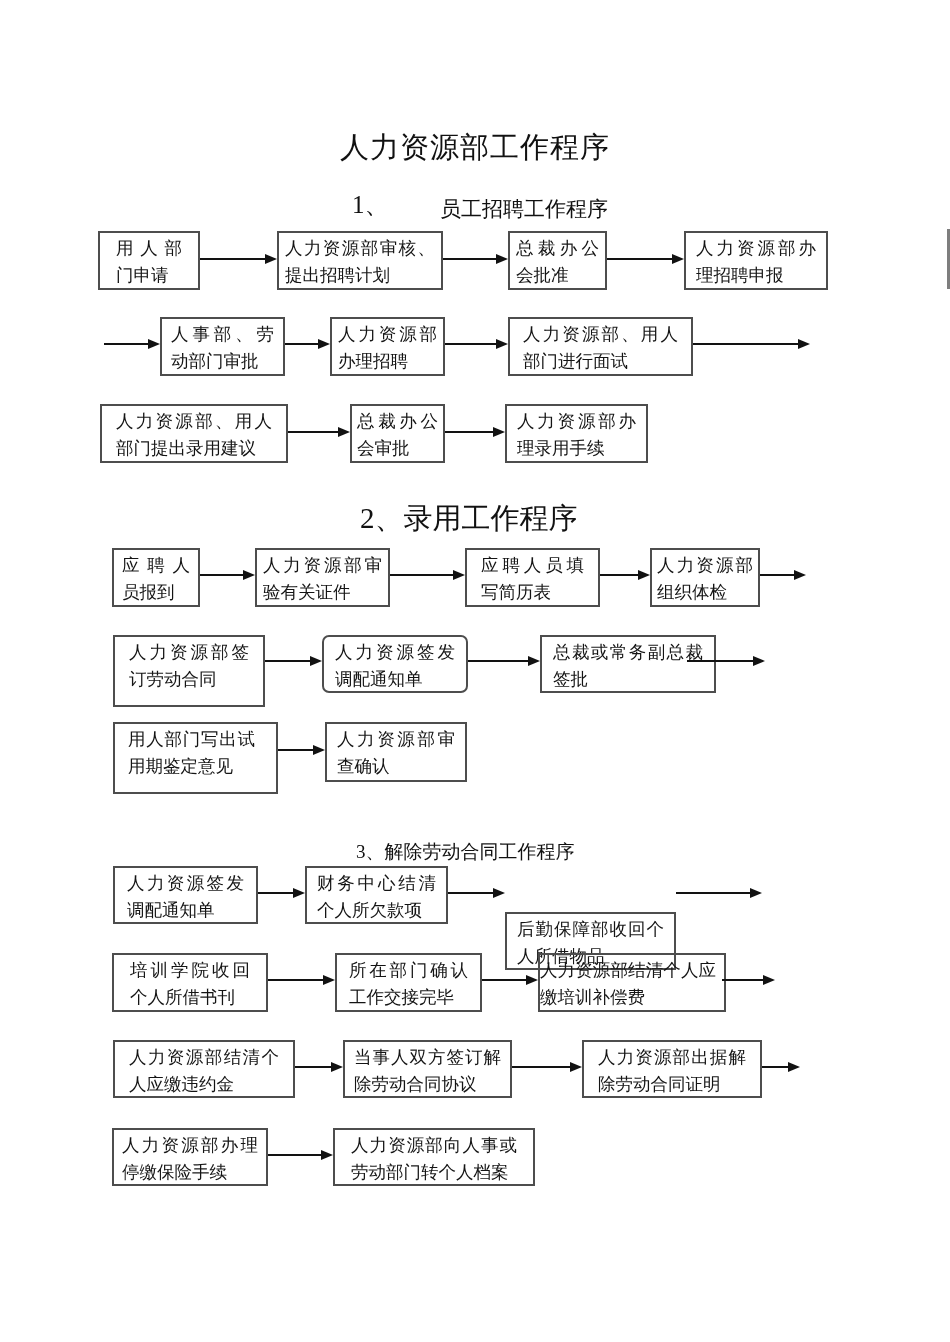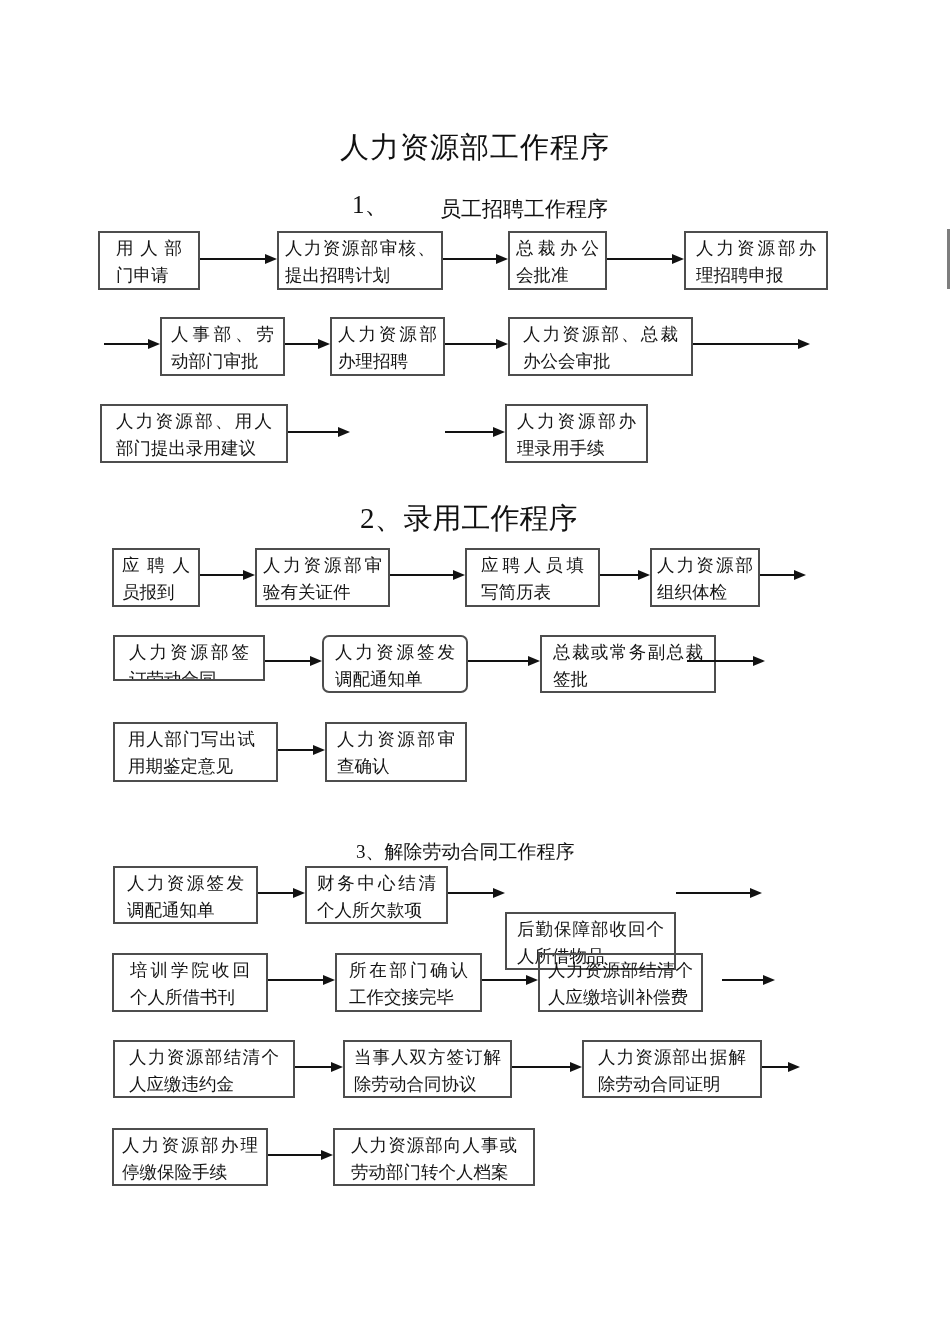--- a/index.html
+++ b/index.html
@@ -45,64 +45,65 @@
   <div class="arrow" style="left:443px;top:258px;width:53px;"></div>
   <div class="box" style="left:508px;top:231px;width:99px;height:59px;padding-left:6px;padding-right:6px;">总裁办公会批准</div>
   <div class="arrow" style="left:607px;top:258px;width:65px;"></div>
   <div class="box" style="left:684px;top:231px;width:144px;height:59px;padding-left:10px;padding-right:10px;">人力资源部办理招聘申报</div>
 
   <div class="arrow" style="left:104px;top:343px;width:44px;"></div>
   <div class="box" style="left:160px;top:317px;width:125px;height:59px;padding-left:9px;padding-right:9px;">人事部、劳动部门审批</div>
   <div class="arrow" style="left:285px;top:343px;width:33px;"></div>
   <div class="box" style="left:330px;top:317px;width:115px;height:59px;padding-left:6px;padding-right:6px;">人力资源部办理招聘</div>
   <div class="arrow" style="left:445px;top:343px;width:51px;"></div>
-  <div class="box" style="left:508px;top:317px;width:185px;height:59px;padding-left:13px;padding-right:13px;">人力资源部、总裁办公会审批</div>
+  <div class="box" style="left:508px;top:317px;width:185px;height:59px;padding-left:13px;padding-right:13px;">人力资源部、用人部门进行面试</div>
   <div class="arrow" style="left:693px;top:343px;width:105px;"></div>
 
   <div class="box" style="left:100px;top:404px;width:188px;height:59px;padding-left:14px;padding-right:14px;">人力资源部、用人部门提出录用建议</div>
   <div class="arrow" style="left:288px;top:431px;width:50px;"></div>
+  <div class="box" style="left:350px;top:404px;width:95px;height:59px;padding-left:5px;padding-right:5px;">总裁办公会审批</div>
   <div class="arrow" style="left:445px;top:431px;width:48px;"></div>
   <div class="box" style="left:505px;top:404px;width:143px;height:59px;padding-left:10px;padding-right:10px;">人力资源部办理录用手续</div>
 
   <div class="sec-head sec2-head"><span>2、</span><span>录用工作程序</span></div>
 
   <div class="box" style="left:112px;top:548px;width:88px;height:59px;padding-left:8px;padding-right:8px;">应聘人员报到</div>
   <div class="arrow" style="left:200px;top:574px;width:43px;"></div>
   <div class="box" style="left:255px;top:548px;width:135px;height:59px;padding-left:6px;padding-right:6px;">人力资源部审验有关证件</div>
   <div class="arrow" style="left:390px;top:574px;width:63px;"></div>
   <div class="box" style="left:465px;top:548px;width:135px;height:59px;padding-left:14px;padding-right:14px;">应聘人员填写简历表</div>
   <div class="arrow" style="left:600px;top:574px;width:38px;"></div>
   <div class="box" style="left:650px;top:548px;width:110px;height:59px;padding-left:5px;padding-right:5px;">人力资源部组织体检</div>
   <div class="arrow" style="left:760px;top:574px;width:34px;"></div>
 
-  <div class="box" style="left:113px;top:635px;width:152px;height:46px;padding-left:14px;padding-right:14px;">人力资源部签订劳动合同</div>
+  <div class="box" style="left:113px;top:635px;width:152px;height:72px;padding-left:14px;padding-right:14px;">人力资源部签订劳动合同</div>
   <div class="arrow" style="left:265px;top:660px;width:45px;"></div>
   <div class="box" style="left:322px;top:635px;width:146px;height:58px;padding-left:11px;padding-right:11px;border-radius:7px;">人力资源签发调配通知单</div>
   <div class="arrow" style="left:468px;top:660px;width:60px;"></div>
   <div class="box" style="left:540px;top:635px;width:176px;height:58px;padding-left:11px;padding-right:11px;">总裁或常务副总裁签批</div>
   <div class="arrow" style="left:687px;top:660px;width:66px;"></div>
 
-  <div class="box" style="left:113px;top:722px;width:165px;height:60px;padding-left:13px;padding-right:21px;">用人部门写出试用期鉴定意见</div>
+  <div class="box" style="left:113px;top:722px;width:165px;height:72px;padding-left:13px;padding-right:21px;">用人部门写出试用期鉴定意见</div>
   <div class="arrow" style="left:278px;top:749px;width:35px;"></div>
   <div class="box" style="left:325px;top:722px;width:142px;height:60px;padding-left:10px;padding-right:10px;">人力资源部审查确认</div>
 
   <div class="sec-head sec3-head"><span>3、</span><span>解除劳动合同工作程序</span></div>
 
   <div class="box" style="left:113px;top:866px;width:145px;height:58px;padding-left:12px;padding-right:12px;">人力资源签发调配通知单</div>
   <div class="arrow" style="left:258px;top:892px;width:35px;"></div>
   <div class="box" style="left:305px;top:866px;width:143px;height:58px;padding-left:10px;padding-right:10px;">财务中心结清个人所欠款项</div>
   <div class="arrow" style="left:448px;top:892px;width:45px;"></div>
   <div class="box" style="left:505px;top:912px;width:171px;height:58px;padding-left:10px;padding-right:10px;">后勤保障部收回个人所借物品</div>
   <div class="arrow" style="left:676px;top:892px;width:74px;"></div>
 
   <div class="box" style="left:112px;top:953px;width:156px;height:59px;padding-left:16px;padding-right:16px;">培训学院收回个人所借书刊</div>
   <div class="arrow" style="left:268px;top:979px;width:55px;"></div>
   <div class="box" style="left:335px;top:953px;width:147px;height:59px;padding-left:12px;padding-right:12px;">所在部门确认工作交接完毕</div>
   <div class="arrow" style="left:482px;top:979px;width:44px;"></div>
-  <div class="box" style="left:538px;top:953px;width:165px;height:59px;padding-left:8px;padding-right:8px;">人力资源部结清个人应缴培训补偿费</div>
+  <div class="box" style="left:538px;top:953px;width:188px;height:59px;padding-right:8px;">人力资源部结清个人应缴培训补偿费</div>
   <div class="arrow" style="left:722px;top:979px;width:41px;"></div>
 
   <div class="box" style="left:113px;top:1040px;width:182px;height:58px;padding-left:14px;padding-right:14px;">人力资源部结清个人应缴违约金</div>
   <div class="arrow" style="left:295px;top:1066px;width:36px;"></div>
   <div class="box" style="left:343px;top:1040px;width:169px;height:58px;padding-left:9px;padding-right:9px;">当事人双方签订解除劳动合同协议</div>
   <div class="arrow" style="left:512px;top:1066px;width:58px;"></div>
   <div class="box" style="left:582px;top:1040px;width:180px;height:58px;padding-left:14px;padding-right:14px;">人力资源部出据解除劳动合同证明</div>
   <div class="arrow" style="left:762px;top:1066px;width:26px;"></div>
 
   <div class="box" style="left:112px;top:1128px;width:156px;height:58px;padding-left:8px;padding-right:8px;">人力资源部办理停缴保险手续</div>

